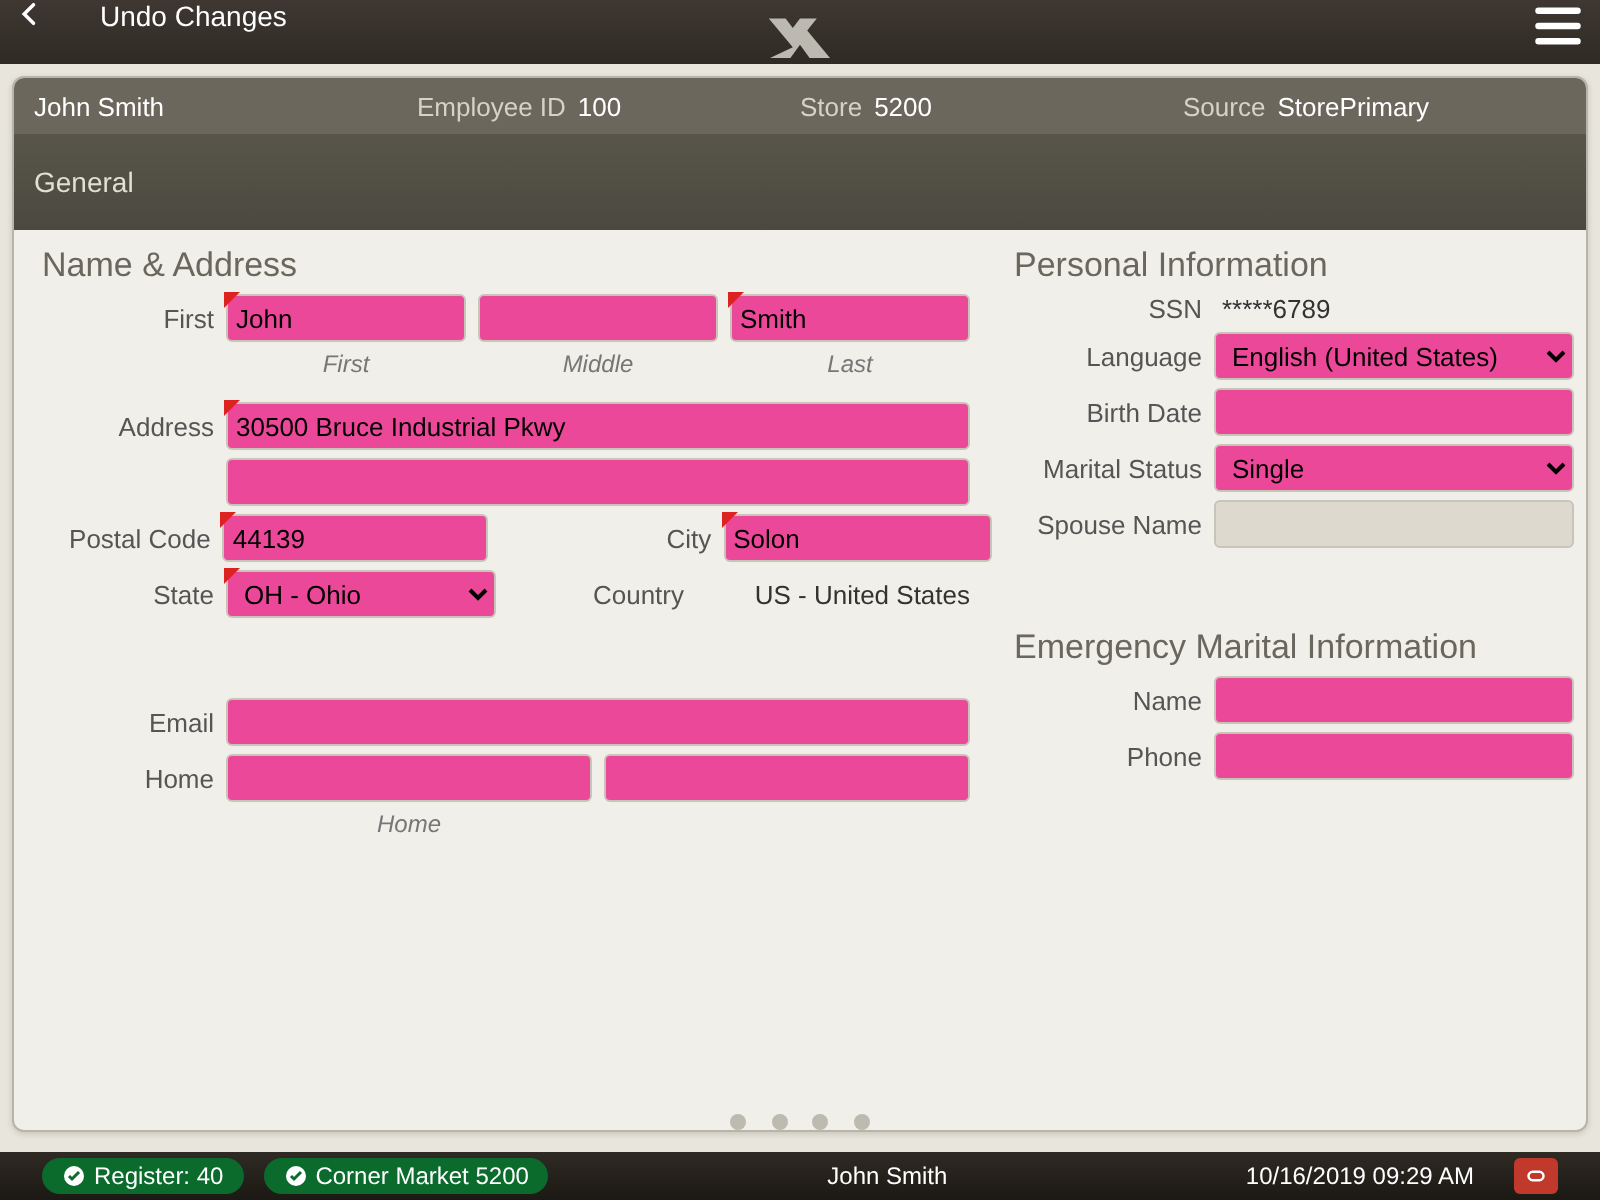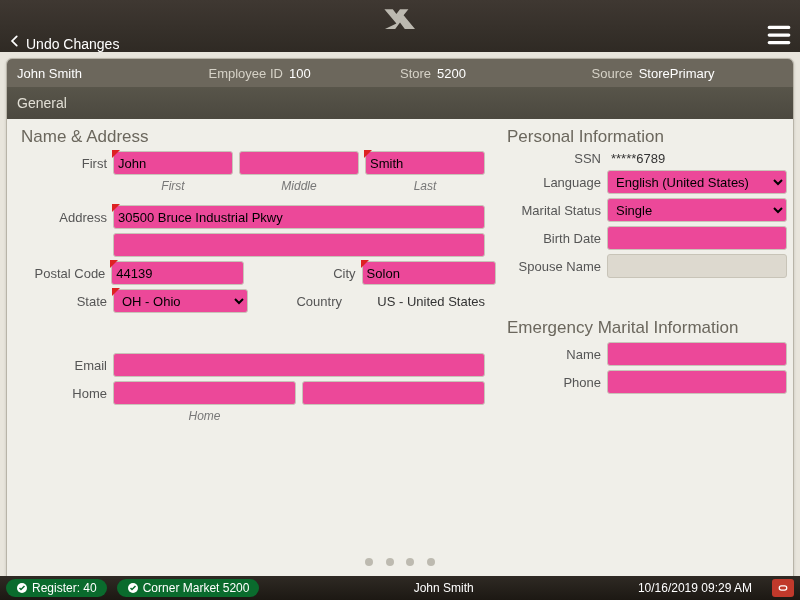--- a/index.html
+++ b/index.html
@@ -1,32 +1,32 @@
 <!DOCTYPE html>
 <html><head>
 <meta charset="utf-8">
 <style>
   * { box-sizing: border-box; margin: 0; padding: 0; font-family: Arial, Helvetica, sans-serif; }
   html, body { width: 800px; height: 600px; overflow: hidden; background: #e8e5dc; }
   
   
-  .topbar { height: 52px; background: linear-gradient(to bottom,#3f3832,#2f2a24); display: flex; align-items: flex-end; color: #fff; padding: 0 8px; position: relative; }
+  .topbar { height: 32px; background: linear-gradient(to bottom,#3f3832,#2f2a24); display: flex; align-items: flex-start; color: #fff; padding: 0 8px; position: relative; gap: 24px; }
   .back-arrow svg { width: 14px; height: 14px; }
   .undo-label { font-size: 14px; margin-left: 4px; }
   .logo { position: absolute; left: 50%; transform: translateX(-50%); top: 6px; }
   .logo svg { width: 36px; height: 28px; }
   .hamburger { margin-left: auto; cursor: pointer; }
   .hamburger svg { width: 26px; height: 26px; }
 
   
   .frame { margin: 6px 6px 0 6px; border: 1px solid #b8b4a8; border-radius: 6px; overflow: hidden; background: #f0efe9; box-shadow: 0 1px 3px rgba(0,0,0,0.15); height: 528px; }
   .info-strip { background: #6c675c; color: #fff; display: flex; align-items: center; height: 28px; font-size: 13px; padding: 0 10px; }
   .info-strip > div { flex: 1; }
   .info-strip .label { color: #d6d2c7; margin-right: 6px; }
-  .tab-strip { background: linear-gradient(to bottom,#58554a,#4b483f); color: #e2dfd5; height: 32px; display:flex; align-items:center; padding:0 10px; font-size: 14px; }
+  .tab-strip { background: linear-gradient(to bottom,#58554a,#4b483f); color: #e2dfd5; height: 48px; display:flex; align-items:center; padding:0 10px; font-size: 14px; }
 
   .content { position: relative; height: calc(528px - 28px - 32px); padding: 8px 14px; overflow: hidden; }
   .section-title { color: #6b675d; font-size: 17px; font-weight: normal; margin-bottom: 4px; }
   .row { display: flex; align-items: center; margin-bottom: 4px; }
   .lbl { font-size: 13px; color: #555; text-align: right; padding-right: 6px; }
   .sub { font-size: 12px; font-style: italic; color: #777; text-align: center; }
   input.field, select.sel {
     height: 24px; border: 1px solid #c8c4b8; border-radius: 3px; background: #ec4899;
     font-size: 13px; padding: 0 4px; width: 100%;
   }
@@ -39,21 +39,21 @@
   .readonly-val { font-size: 13px; color: #333; padding-left: 4px; text-align: right; }
   .disabled-field { background: #ddd9cf; border:1px solid #c8c4b8; height:24px; border-radius:3px; width:100%; }
 
   .left-col { position:absolute; left:14px; top:8px; width: 475px; }
   .right-col { position:absolute; left: 500px; top:8px; width: 285px; }
 
   .pager { position:absolute; bottom: 30px; left:0; right:0; text-align:center; }
   .dot { display:inline-block; width:8px; height:8px; border-radius:50%; background:#bdbab0; margin:0 4px; }
 
   
-  .statusbar { position:absolute; bottom:0; left:0; right:0; height:24px; background:linear-gradient(to bottom,#2f2a24,#1c1813); display:flex; align-items:center; color:#fff; font-size:12px; padding:0 6px; }
+  .statusbar { position:absolute; bottom:0; left:0; right:0; height:24px; background:linear-gradient(to bottom,#2f2a24,#1c1813); display:flex; align-items:center; color:#fff; font-size:12px; padding:0 21px; }
   .pill { background:#0a6b2d; border-radius:12px; padding:2px 10px; display:flex; align-items:center; margin-right:10px; }
   .pill svg { width:12px; height:12px; margin-right:4px; }
   .status-center { flex:1; text-align:center; }
   .status-time { margin: 0 20px; }
   .red-sq { width:22px; height:18px; background:#c0392b; border-radius:3px; display:flex; align-items:center; justify-content:center; margin-left:auto; }
   .red-sq svg { width:10px; height:10px; }
 </style>
 </head>
 <body>
 
@@ -147,26 +147,26 @@
       <div class="section-title">Personal Information</div>
       <div class="row">
         <div class="lbl" style="width:100px">SSN</div>
         <div class="readonly-val">*****6789</div>
       </div>
       <div class="row">
         <div class="lbl" style="width:100px">Language</div>
         <div style="width:180px"><select class="sel"><option>English (United States)</option></select></div>
       </div>
       <div class="row">
+        <div class="lbl" style="width:100px">Birth Date</div>
+        <div style="width:180px"><input class="field" value="" style=""></div>
+      </div>
+      <div class="row">
         <div class="lbl" style="width:100px">Marital Status</div>
         <div style="width:180px"><select class="sel"><option>Single</option></select></div>
-      </div>
-      <div class="row">
-        <div class="lbl" style="width:100px">Birth Date</div>
-        <div style="width:180px"><input class="field" value="" style=""></div>
       </div>
       <div class="row">
         <div class="lbl" style="width:100px">Spouse Name</div>
         <div style="width:180px">
             <div class="disabled-field"></div>
           </div>
       </div>
 
       <div style="height:36px"></div>
       <div class="section-title">Emergency Marital Information</div>

